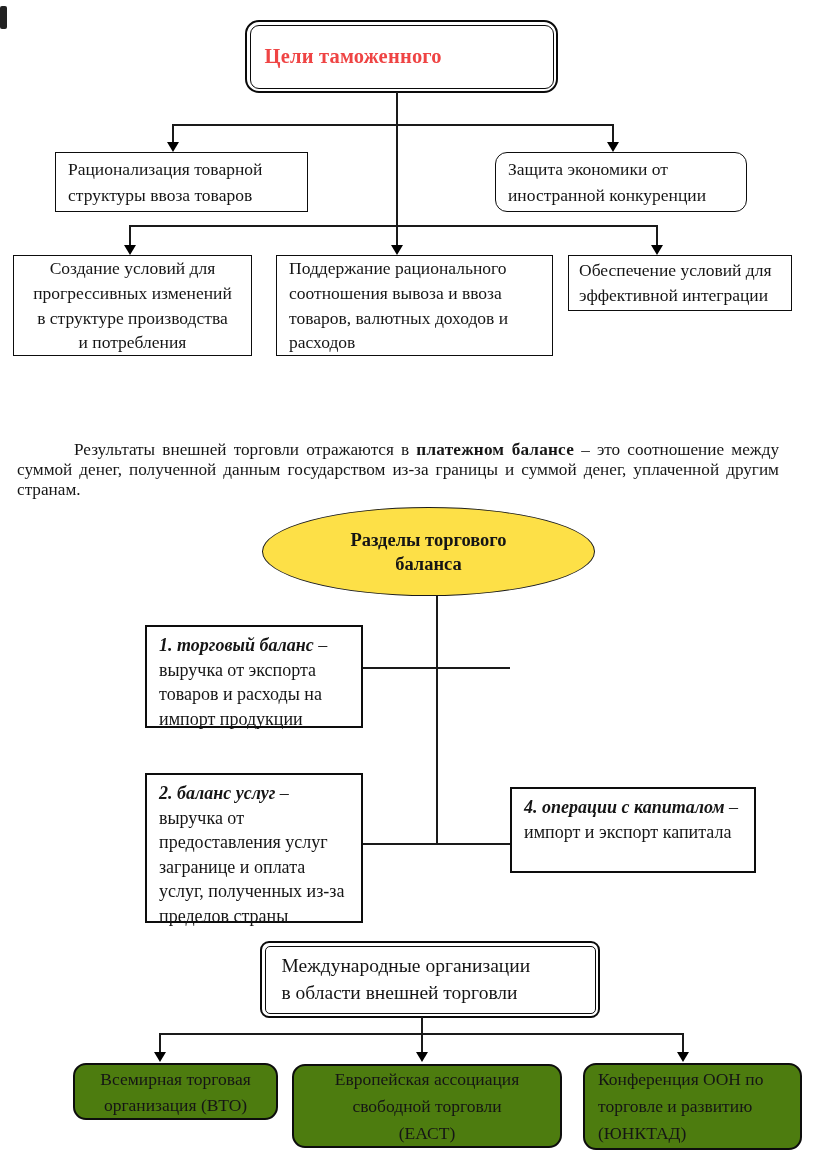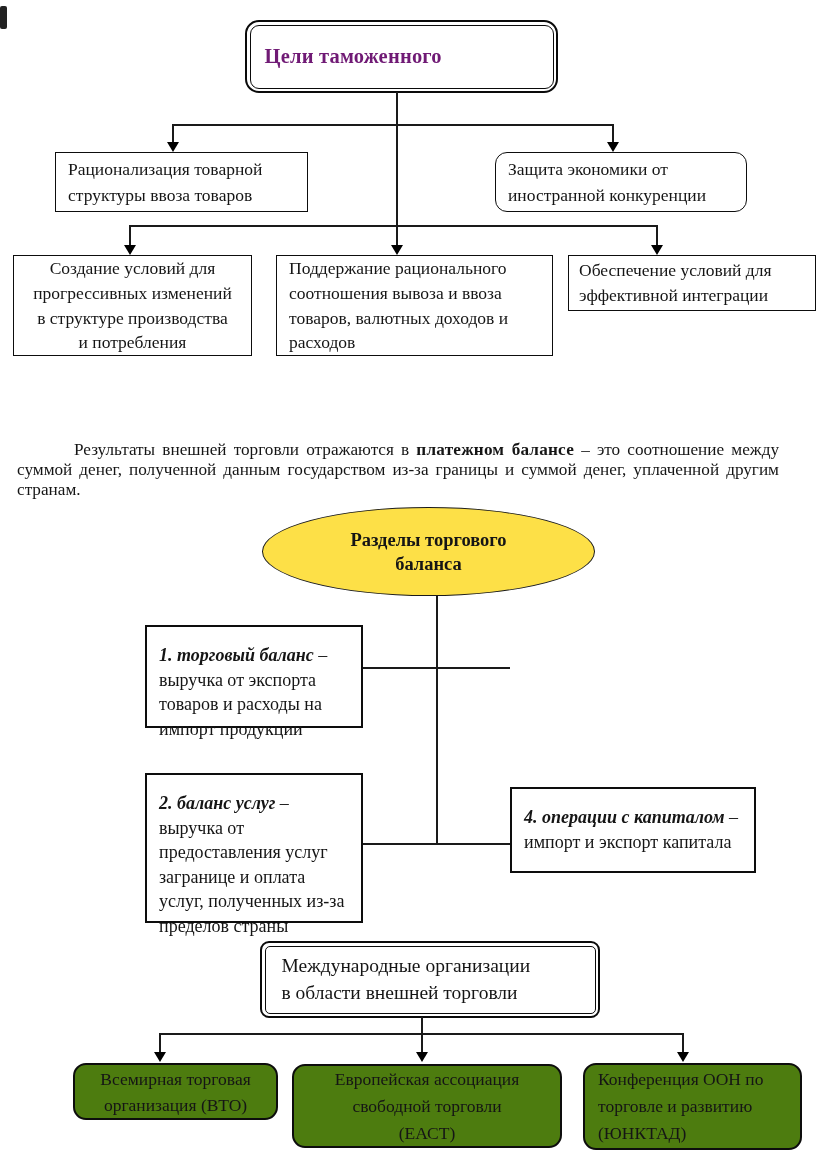--- a/index.html
+++ b/index.html
@@ -15,40 +15,40 @@
   .hln{position:absolute;height:1.6px;background:#1a1a1a;}
   .ah{position:absolute;width:0;height:0;border-left:6.5px solid transparent;
       border-right:6.5px solid transparent;border-top:10px solid #000;}
   
   .dbox{position:absolute;border:2.5px solid #0a0a0a;border-radius:14px;padding:2.5px;
         box-sizing:border-box;background:#fff;}
   .dbox-in{border:1.4px solid #0a0a0a;border-radius:9px;height:100%;box-sizing:border-box;
            display:flex;align-items:center;}
   
   .topbox{left:245px;top:20px;width:313px;height:73px;}
-  .toptitle{font-weight:bold;font-size:20.5px;color:#701a75;padding-left:14px;letter-spacing:.2px;}
+  .toptitle{font-weight:bold;font-size:20.5px;color:#ef4444;padding-left:14px;letter-spacing:.2px;}
   .r2{height:60px;font-size:17.5px;line-height:26px;display:flex;align-items:center;border-width:1.7px;}
   .r2 .pad{padding:0 8px 0 12px;}
   .r2l{left:55px;top:152px;width:253px;}
   .r2r{left:495px;top:152px;width:252px;border-radius:12px;}
   .r3{font-size:17.5px;line-height:24.6px;display:flex;align-items:center;border-width:1.7px;}
   .r3a{left:13px;top:255px;width:239px;height:101px;text-align:center;justify-content:center;}
   .r3b{left:276px;top:255px;width:277px;height:101px;}
   .r3b .pad{padding:0 6px 0 12px;}
-  .r3c{left:568px;top:255px;width:248px;height:56px;}
+  .r3c{left:568px;top:255px;width:224px;height:56px;}
   .r3c .pad{padding:0 6px 0 10px;}
   
   .para{position:absolute;left:0;top:423px;width:762px;margin:17px;font-size:17.2px;
         line-height:19.9px;text-align:justify;text-indent:57px;}
   .para b{letter-spacing:.2px;}
   
   .ellipse{position:absolute;left:262px;top:507px;width:333px;height:89px;border:1.6px solid #1a1a1a;
            border-radius:50%;box-sizing:border-box;display:flex;align-items:center;justify-content:center;
            text-align:center;font-weight:bold;font-size:18.5px;line-height:24px;background:#fde047;}
-  .mb{font-size:18px;line-height:24.5px;padding:16px 10px 0 12px;}
+  .mb{font-size:18px;line-height:24.5px;padding:6px 10px 0 12px;}
   .mb .term{font-weight:bold;font-style:italic;}
   .b1{left:145px;top:625px;width:218px;height:103px;}
   .b3{left:510px;top:625px;width:248px;height:133px;}
   .b2{left:145px;top:773px;width:218px;height:150px;}
   .b4{left:510px;top:787px;width:246px;height:86px;}
   
   .hdrbox{left:260px;top:941px;width:340px;height:77px;border-radius:9px;border-width:2.2px;}
   .hdrbox .dbox-in{border-radius:5px;font-size:19.5px;line-height:26.5px;padding-left:16px;}
   .rbox{position:absolute;border:2px solid #0d0d0d;border-radius:13px;background:#4d7c0f;
         box-sizing:border-box;font-size:17.5px;display:flex;align-items:center;}

